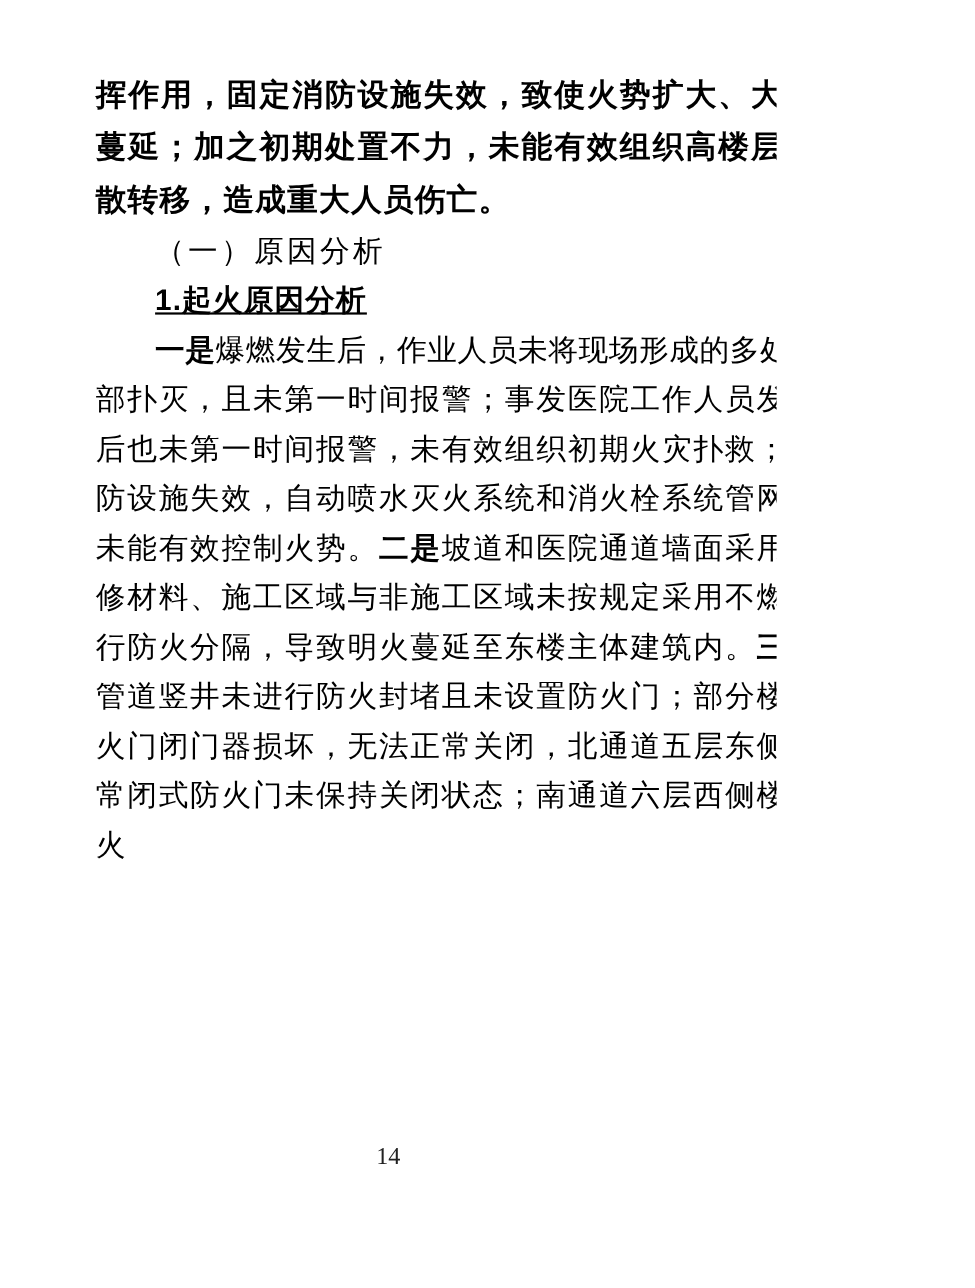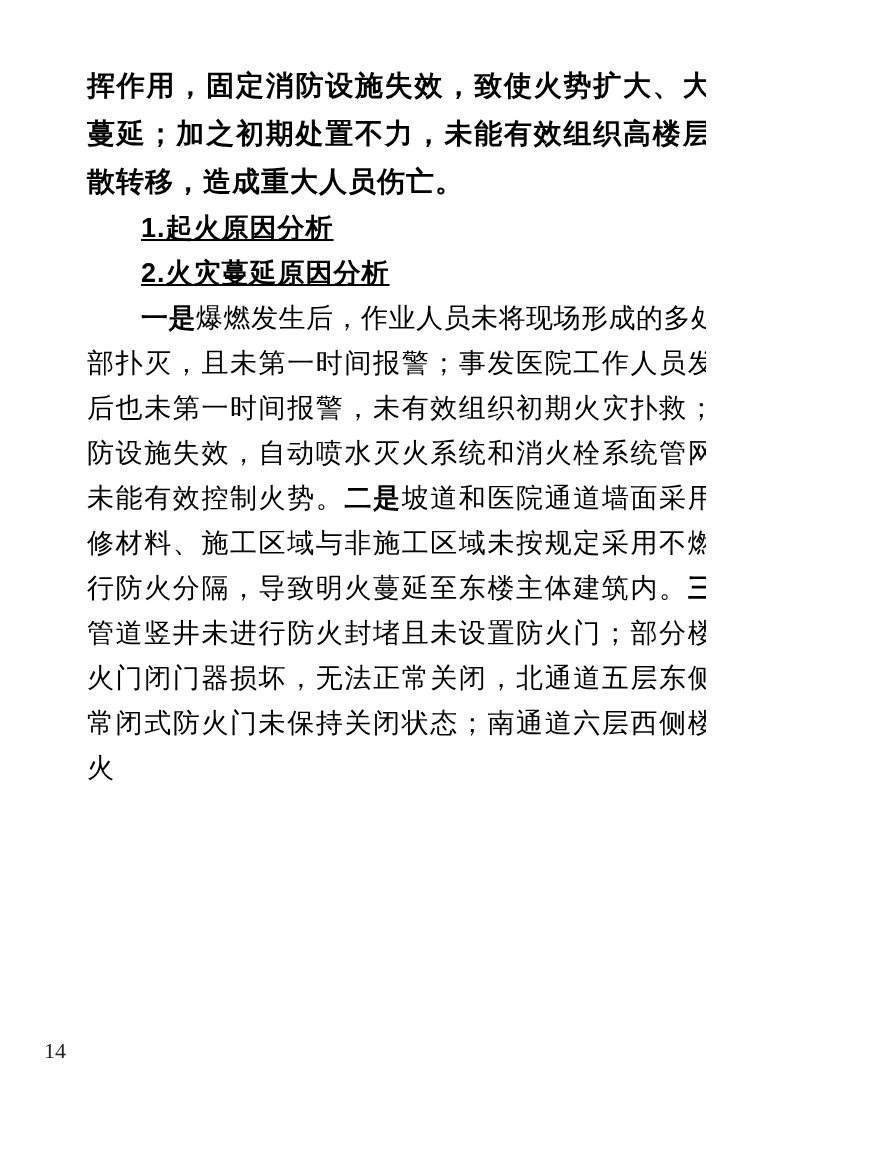--- a/index.html
+++ b/index.html
@@ -57,40 +57,39 @@
   }
   .run-bold {
     font-family: "Liberation Sans", "DejaVu Sans", sans-serif;
     font-weight: 700;
   }
   .page-number {
     position: absolute;
     left: 0;
     right: 0;
     top: 1038px;
-    text-align: left;
+    text-align: center;
     font-size: 22px;
     line-height: 26px;
     font-family: "Liberation Serif", "DejaVu Serif", serif;
     color: #222222;
-    padding-left: 44px;
   }
 </style>
 </head>
 <body>
 
 <div class="page">
   <div class="content">
 
     <p class="para-continuation">挥作用，固定消防设施失效，致使火势扩大、大量烟气蔓延；加之初期处置不力，未能有效组织高楼层患者疏散转移，造成重大人员伤亡。</p>
 
+    <p class="heading-kaiti">（一）原因分析</p>
 
     <p class="heading-bold">1.起火原因分析</p>
 
 
-    <p class="heading-bold">2.火灾蔓延原因分析</p>
 
     <p class="para-body"><span class="run-bold">一是</span><span>爆燃发生后，作业人员未将现场形成的多处火点全部扑灭，且未第一时间报警；事发医院工作人员发现火情后也未第一时间报警，未有效组织初期火灾扑救；固定消防设施失效，自动喷水灭火系统和消火栓系统管网无水，未能有效控制火势。</span><span class="run-bold">二是</span><span>坡道和医院通道墙面采用木质装修材料、施工区域与非施工区域未按规定采用不燃材料进行防火分隔，导致明火蔓延至东楼主体建筑内。</span><span class="run-bold">三是</span><span>部分管道竖井未进行防火封堵且未设置防火门；部分楼梯间防火门闭门器损坏，无法正常关闭，北通道五层东侧楼梯间常闭式防火门未保持关闭状态；南通道六层西侧楼梯间防火</span></p>
 
   </div>
 
   <div class="page-number">14</div>
 </div>
 
 </body></html>

